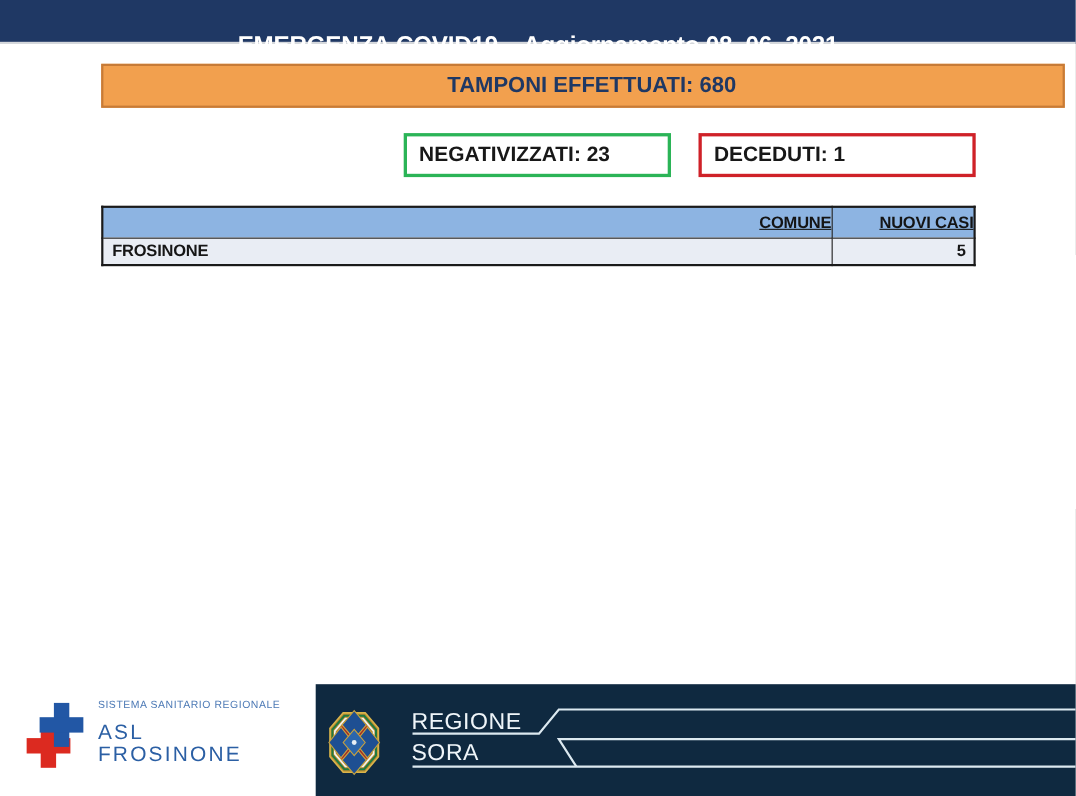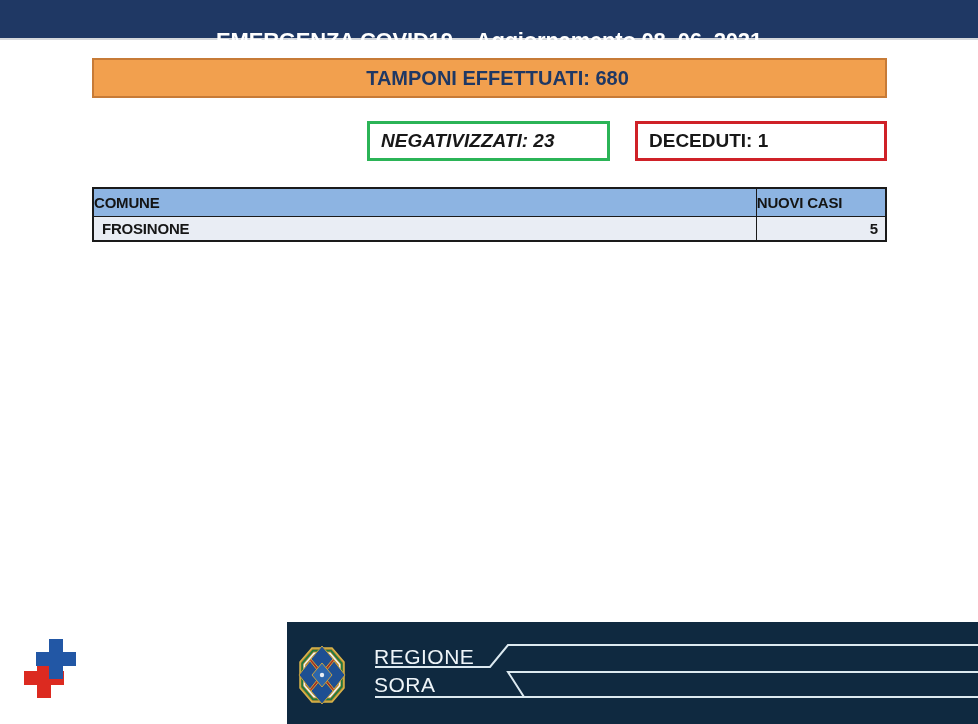--- a/index.html
+++ b/index.html
@@ -12,41 +12,41 @@
   .top-banner {
     position:absolute; left:0; top:0; width:978px; height:40px;
     background:#1F3864; border-bottom:2px solid #d5d8dc;
     display:flex; align-items:center; justify-content:center;
   }
   .top-banner .txt {
     color:#ffffff; font-weight:bold; font-size:22px; letter-spacing:-0.2px;margin-top:43px;
   }
   
   .tamponi {
-    position:absolute; left:92px; top:58px; width:795px; height:40px;
+    position:absolute; left:92px; top:58px; width:876px; height:40px;
     background:#F2A04E; border:2px solid #C77B37;
     display:flex; align-items:center; justify-content:center;padding-left:16px;
   }
   .tamponi .txt { color:#1F3864; font-weight:bold; font-size:20px; }
   
   .stat-box {
     position:absolute; top:121px; height:40px; background:#ffffff;
     border:3px solid #999; display:flex; align-items:center;
     padding-left:11px; font-weight:bold; font-size:19px; color:#181818;
   }
   .stat-box.b1 { left:92px;  width:256px; }
   .stat-box.b2 { left:367px; width:243px; }
   .stat-box.b3 { left:635px; width:252px; }
   
   .tbl-wrap { position:absolute; left:92px; top:187px; width:795px; }
   table { border-collapse:collapse; width:795px; border:2px solid #1a1a1a; }
   th, td { border:1.5px solid #1a1a1a; }
   th {
     background:#8DB4E2; height:28px; font-size:15px; font-weight:bold;
-    color:#141414; text-align:left; letter-spacing:-0.2px;
+    color:#141414; text-align:right; letter-spacing:-0.2px;text-decoration:underline;
   }
   td {
     background:#E9EDF4; height:25px; font-size:15px; font-weight:bold;
     color:#161616; padding:1px 8px; letter-spacing:-0.2px;
   }
   td.num { text-align:right; font-weight:bold; padding-right:7px; }
   col.c1 { width:665px; } col.c2 { width:130px; }
   
   .asl-cross { position:absolute; left:24px; top:634px; }
   .asl-text { position:absolute; left:89px; top:636px; }
@@ -76,21 +76,21 @@
 <div class="slide">
 
   <div class="top-banner" style="background-color: rgb(31, 56, 100);">
     <div class="txt">EMERGENZA COVID19 – Aggiornamento 08_06_2021</div>
   </div>
 
   <div class="tamponi" style="background-color: rgb(242, 160, 78);">
     <div class="txt">TAMPONI EFFETTUATI:  680</div>
   </div>
 
-  <div class="stat-box b2" style="border-color: rgb(43, 180, 87); font-style: italic;">
+  <div class="stat-box b2" style="border-color: rgb(43, 180, 87);">
     <span>NEGATIVIZZATI: 23</span>
   </div>
   <div class="stat-box b3" style="border-color: rgb(207, 33, 40);">
     <span>DECEDUTI: 1</span>
   </div>
 
   <div class="tbl-wrap">
     <table>
       <colgroup>
           <col class="c1">
@@ -118,20 +118,27 @@
         <rect x="13" y="23" width="14" height="40" fill="#DC2A20"></rect>
         <rect x="0" y="36" width="40" height="14" fill="#DC2A20"></rect>
       </g>
 
       <g>
         <rect x="25" y="4" width="14" height="40" fill="#2257A5"></rect>
         <rect x="12" y="17" width="40" height="14" fill="#2257A5"></rect>
       </g>
     </svg>
   </div>
+  <div class="asl-text">
+    <div class="asl-tagline">SISTEMA SANITARIO REGIONALE</div>
+    <div class="asl-name">
+      <div>ASL</div>
+      <div>FROSINONE</div>
+    </div>
+  </div>
 
   <div class="lazio-band" style="background-color: rgb(15, 41, 64);">
     <svg class="deco" width="691" height="102" viewBox="0 0 691 102">
 
       <g stroke="#DCE9F0" stroke-width="2" fill="none">
         <path d="M88,45 H203 L221,23 H691"></path>
         <path d="M691,50 H221 L237,75"></path>
         <path d="M88,75 H691"></path>
       </g>
 

